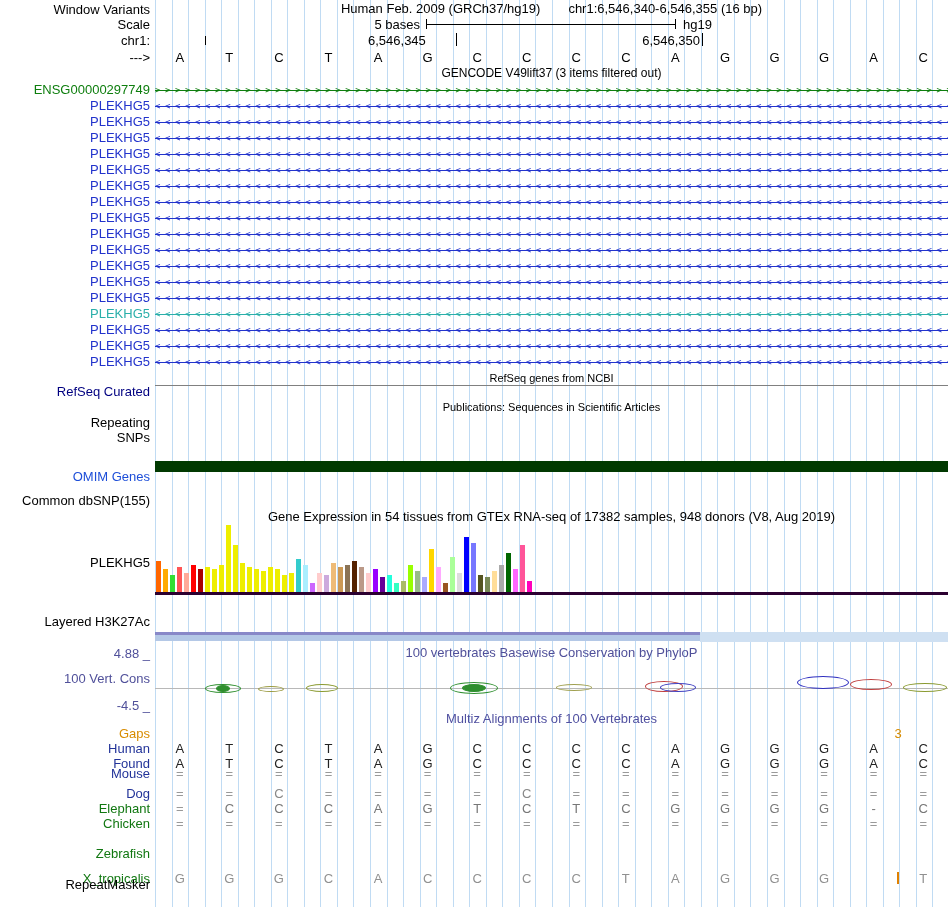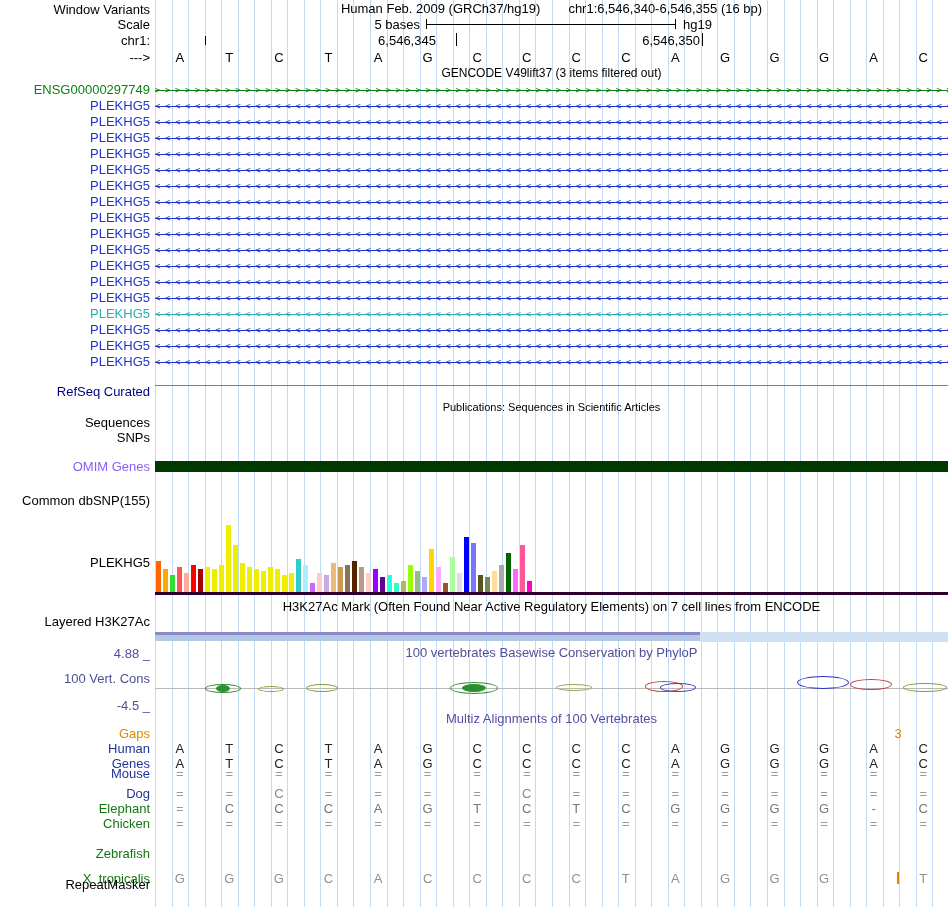--- a/index.html
+++ b/index.html
@@ -40,21 +40,21 @@
 
   <div class="side-label" style="top:17px">Scale</div>
   <div class="abs" style="top:17px;left:320px;width:100px;text-align:right">5 bases</div>
   <div class="abs" style="top:24px;left:426px;width:250px;height:1px;background:#000"></div>
   <div class="vtick" style="top:19px;left:426px;height:10px"></div>
   <div class="vtick" style="top:19px;left:675px;height:10px"></div>
   <div class="abs" style="top:17px;left:683px">hg19</div>
 
   <div class="side-label" style="top:33px">chr1:</div>
   <div class="vtick" style="top:36px;left:205px;height:9px"></div>
-  <div class="abs" style="top:33px;left:357px;width:100px;text-align:center">6,546,345</div>
+  <div class="abs" style="top:33px;left:368px;width:100px;text-align:left">6,546,345</div>
   <div class="vtick" style="top:33px;left:456px;height:13px"></div>
   <div class="abs" style="top:33px;left:600px;width:100px;text-align:right">6,546,350</div>
   <div class="vtick" style="top:33px;left:702px;height:13px"></div>
 
   <div class="side-label" style="top:50px">---&gt;</div>
   <div id="ref-bases" class="abs" style="top:50px;left:155px;width:793px;height:16px">
       <span class="cell" style="left: 0px; width: 49.5625px;">A</span>
       <span class="cell" style="left: 49.5625px; width: 49.5625px;">T</span>
       <span class="cell" style="left: 99.125px; width: 49.5625px;">C</span>
       <span class="cell" style="left: 148.688px; width: 49.5625px;">T</span>
@@ -195,32 +195,34 @@
       </div>
       <div class="gene-row" style="top: 272px;">
         <div class="side-label" style="color: rgb(34, 51, 204);">PLEKHG5</div>
         <div class="gene-track">
           <div class="gene-line" style="background: rgb(34, 51, 204);"></div>
           <div class="gene-arrows" style="color: rgb(34, 51, 204);">&lt;&lt;&lt;&lt;&lt;&lt;&lt;&lt;&lt;&lt;&lt;&lt;&lt;&lt;&lt;&lt;&lt;&lt;&lt;&lt;&lt;&lt;&lt;&lt;&lt;&lt;&lt;&lt;&lt;&lt;&lt;&lt;&lt;&lt;&lt;&lt;&lt;&lt;&lt;&lt;&lt;&lt;&lt;&lt;&lt;&lt;&lt;&lt;&lt;&lt;&lt;&lt;&lt;&lt;&lt;&lt;&lt;&lt;&lt;&lt;&lt;&lt;&lt;&lt;&lt;&lt;&lt;&lt;&lt;&lt;&lt;&lt;&lt;&lt;&lt;&lt;&lt;&lt;&lt;&lt;</div>
         </div>
       </div>
     </div>
 
+  <div class="trk-title small" style="top:371px">RefSeq genes from NCBI</div>
   <div class="abs" style="top:385px;left:155px;width:793px;height:1px;background:#808080"></div>
   <div class="side-label" style="top:384px;color:#000080">RefSeq Curated</div>
 
   <div class="trk-title small" style="top:400px">Publications: Sequences in Scientific Articles</div>
-  <div class="side-label" style="top:415px">Sequences</div>
+  <div class="side-label" style="top:415px">Repeating</div>
   <div class="side-label" style="top:430px">SNPs</div>
 
   <div class="abs" style="top:461px;left:155px;width:793px;height:11px;background:#013901"></div>
-  <div class="side-label" style="top:459px;color:#8b5cf6">OMIM Genes</div>
+  <div class="side-label" style="top:469px;color:#1d4ed8">OMIM Genes</div>
 
   <div class="side-label" style="top:493px">Common dbSNP(155)</div>
 
+  <div class="trk-title" style="top:510px">Gene Expression in 54 tissues from GTEx RNA-seq of 17382 samples, 948 donors (V8, Aug 2019)</div>
   <div id="gtex-bars" class="abs" style="top:525px;left:156px;width:380px;height:68px">
       <div class="gtex-bar" style="left: 0px; height: 32px; background: rgb(255, 102, 0);"></div>
       <div class="gtex-bar" style="left: 7px; height: 24px; background: rgb(255, 170, 0);"></div>
       <div class="gtex-bar" style="left: 14px; height: 18px; background: rgb(51, 221, 51);"></div>
       <div class="gtex-bar" style="left: 21px; height: 26px; background: rgb(255, 85, 85);"></div>
       <div class="gtex-bar" style="left: 28px; height: 20px; background: rgb(255, 170, 153);"></div>
       <div class="gtex-bar" style="left: 35px; height: 28px; background: rgb(255, 0, 0);"></div>
       <div class="gtex-bar" style="left: 42px; height: 24px; background: rgb(170, 0, 0);"></div>
       <div class="gtex-bar" style="left: 49px; height: 26px; background: rgb(238, 238, 0);"></div>
       <div class="gtex-bar" style="left: 56px; height: 24px; background: rgb(238, 238, 0);"></div>
@@ -266,21 +268,20 @@
       <div class="gtex-bar" style="left: 336px; height: 22px; background: rgb(255, 221, 153);"></div>
       <div class="gtex-bar" style="left: 343px; height: 28px; background: rgb(170, 170, 170);"></div>
       <div class="gtex-bar" style="left: 350px; height: 40px; background: rgb(0, 102, 0);"></div>
       <div class="gtex-bar" style="left: 357px; height: 24px; background: rgb(255, 102, 255);"></div>
       <div class="gtex-bar" style="left: 364px; height: 48px; background: rgb(255, 85, 153);"></div>
       <div class="gtex-bar" style="left: 371px; height: 12px; background: rgb(255, 0, 187);"></div>
     </div>
   <div class="side-label" style="top:555px">PLEKHG5</div>
   <div class="abs" style="top:592px;left:155px;width:793px;height:3px;background:#2B0030"></div>
 
-  <div class="trk-title" style="top:600px">H3K27Ac Mark (Often Found Near Active Regulatory Elements) on 7 cell lines from ENCODE</div>
   <div class="side-label" style="top:614px">Layered H3K27Ac</div>
   <div class="abs" style="top:632px;left:155px;width:793px;height:3px;background:#8888C8"></div>
   <div class="abs" style="top:635px;left:155px;width:793px;height:6px;background:#B4C8E6"></div>
   <div class="abs" style="top:632px;left:700px;width:248px;height:10px;background:#CFE0F2"></div>
 
   <div class="side-label" style="top:646px;color:#50509A">4.88 _</div>
   <div class="trk-title" style="top:646px;color:#50509A">100 vertebrates Basewise Conservation by PhyloP</div>
   <div class="side-label" style="top:671px;color:#50509A">100 Vert. Cons</div>
   <div class="abs" style="top:688px;left:155px;width:793px;height:1px;background:#B8B8B8"></div>
   <div id="cons-marks" class="abs" style="top:0;left:0;width:950px;height:907px;pointer-events:none">
@@ -318,21 +319,21 @@
           <span class="cell" style="left: 446.062px; width: 49.5625px; color: rgb(34, 34, 34);">C</span>
           <span class="cell" style="left: 495.625px; width: 49.5625px; color: rgb(34, 34, 34);">A</span>
           <span class="cell" style="left: 545.188px; width: 49.5625px; color: rgb(34, 34, 34);">G</span>
           <span class="cell" style="left: 594.75px; width: 49.5625px; color: rgb(34, 34, 34);">G</span>
           <span class="cell" style="left: 644.312px; width: 49.5625px; color: rgb(34, 34, 34);">G</span>
           <span class="cell" style="left: 693.875px; width: 49.5625px; color: rgb(34, 34, 34);">A</span>
           <span class="cell" style="left: 743.438px; width: 49.5625px; color: rgb(34, 34, 34);">C</span>
         </div>
       </div>
       <div class="sp-row" style="top: 15px;">
-        <div class="side-label" style="color: rgb(34, 51, 153);">Genes</div>
+        <div class="side-label" style="color: rgb(34, 51, 153);">Found</div>
         <div class="sp-track">
           <span class="cell" style="left: 0px; width: 49.5625px; color: rgb(34, 34, 34);">A</span>
           <span class="cell" style="left: 49.5625px; width: 49.5625px; color: rgb(34, 34, 34);">T</span>
           <span class="cell" style="left: 99.125px; width: 49.5625px; color: rgb(34, 34, 34);">C</span>
           <span class="cell" style="left: 148.688px; width: 49.5625px; color: rgb(34, 34, 34);">T</span>
           <span class="cell" style="left: 198.25px; width: 49.5625px; color: rgb(34, 34, 34);">A</span>
           <span class="cell" style="left: 247.812px; width: 49.5625px; color: rgb(34, 34, 34);">G</span>
           <span class="cell" style="left: 297.375px; width: 49.5625px; color: rgb(34, 34, 34);">C</span>
           <span class="cell" style="left: 346.938px; width: 49.5625px; color: rgb(34, 34, 34);">C</span>
           <span class="cell" style="left: 396.5px; width: 49.5625px; color: rgb(34, 34, 34);">C</span>

